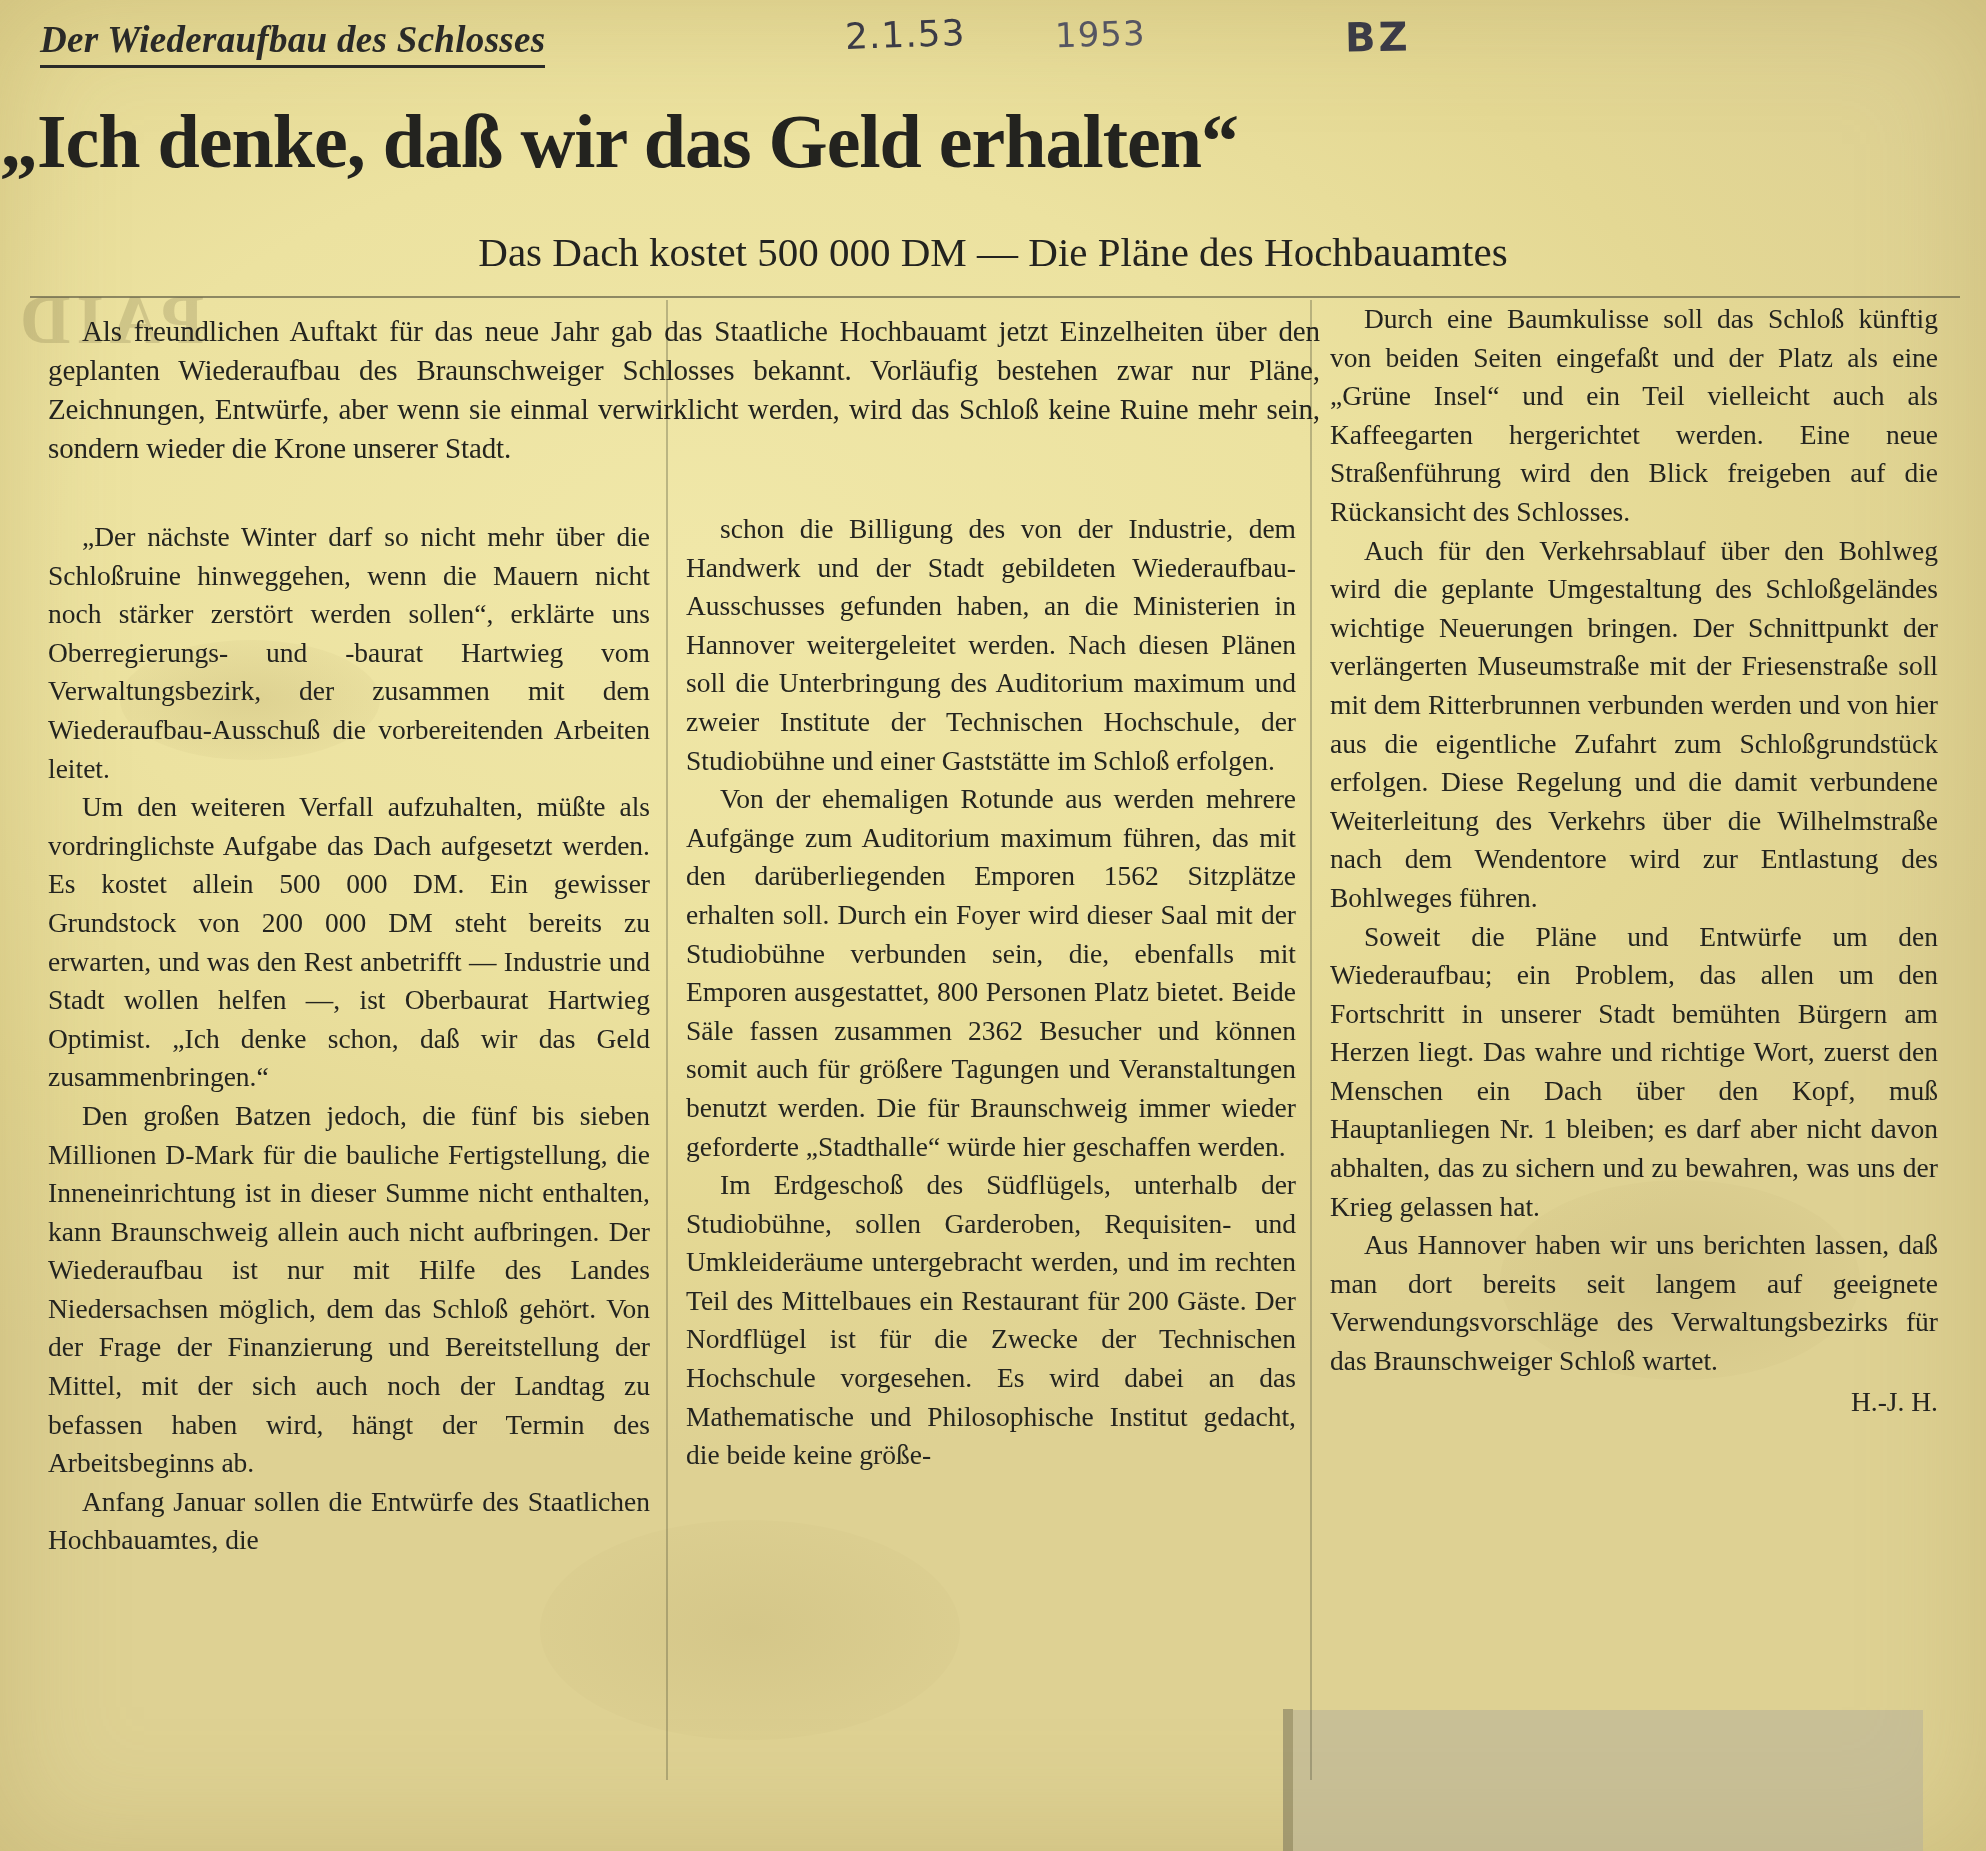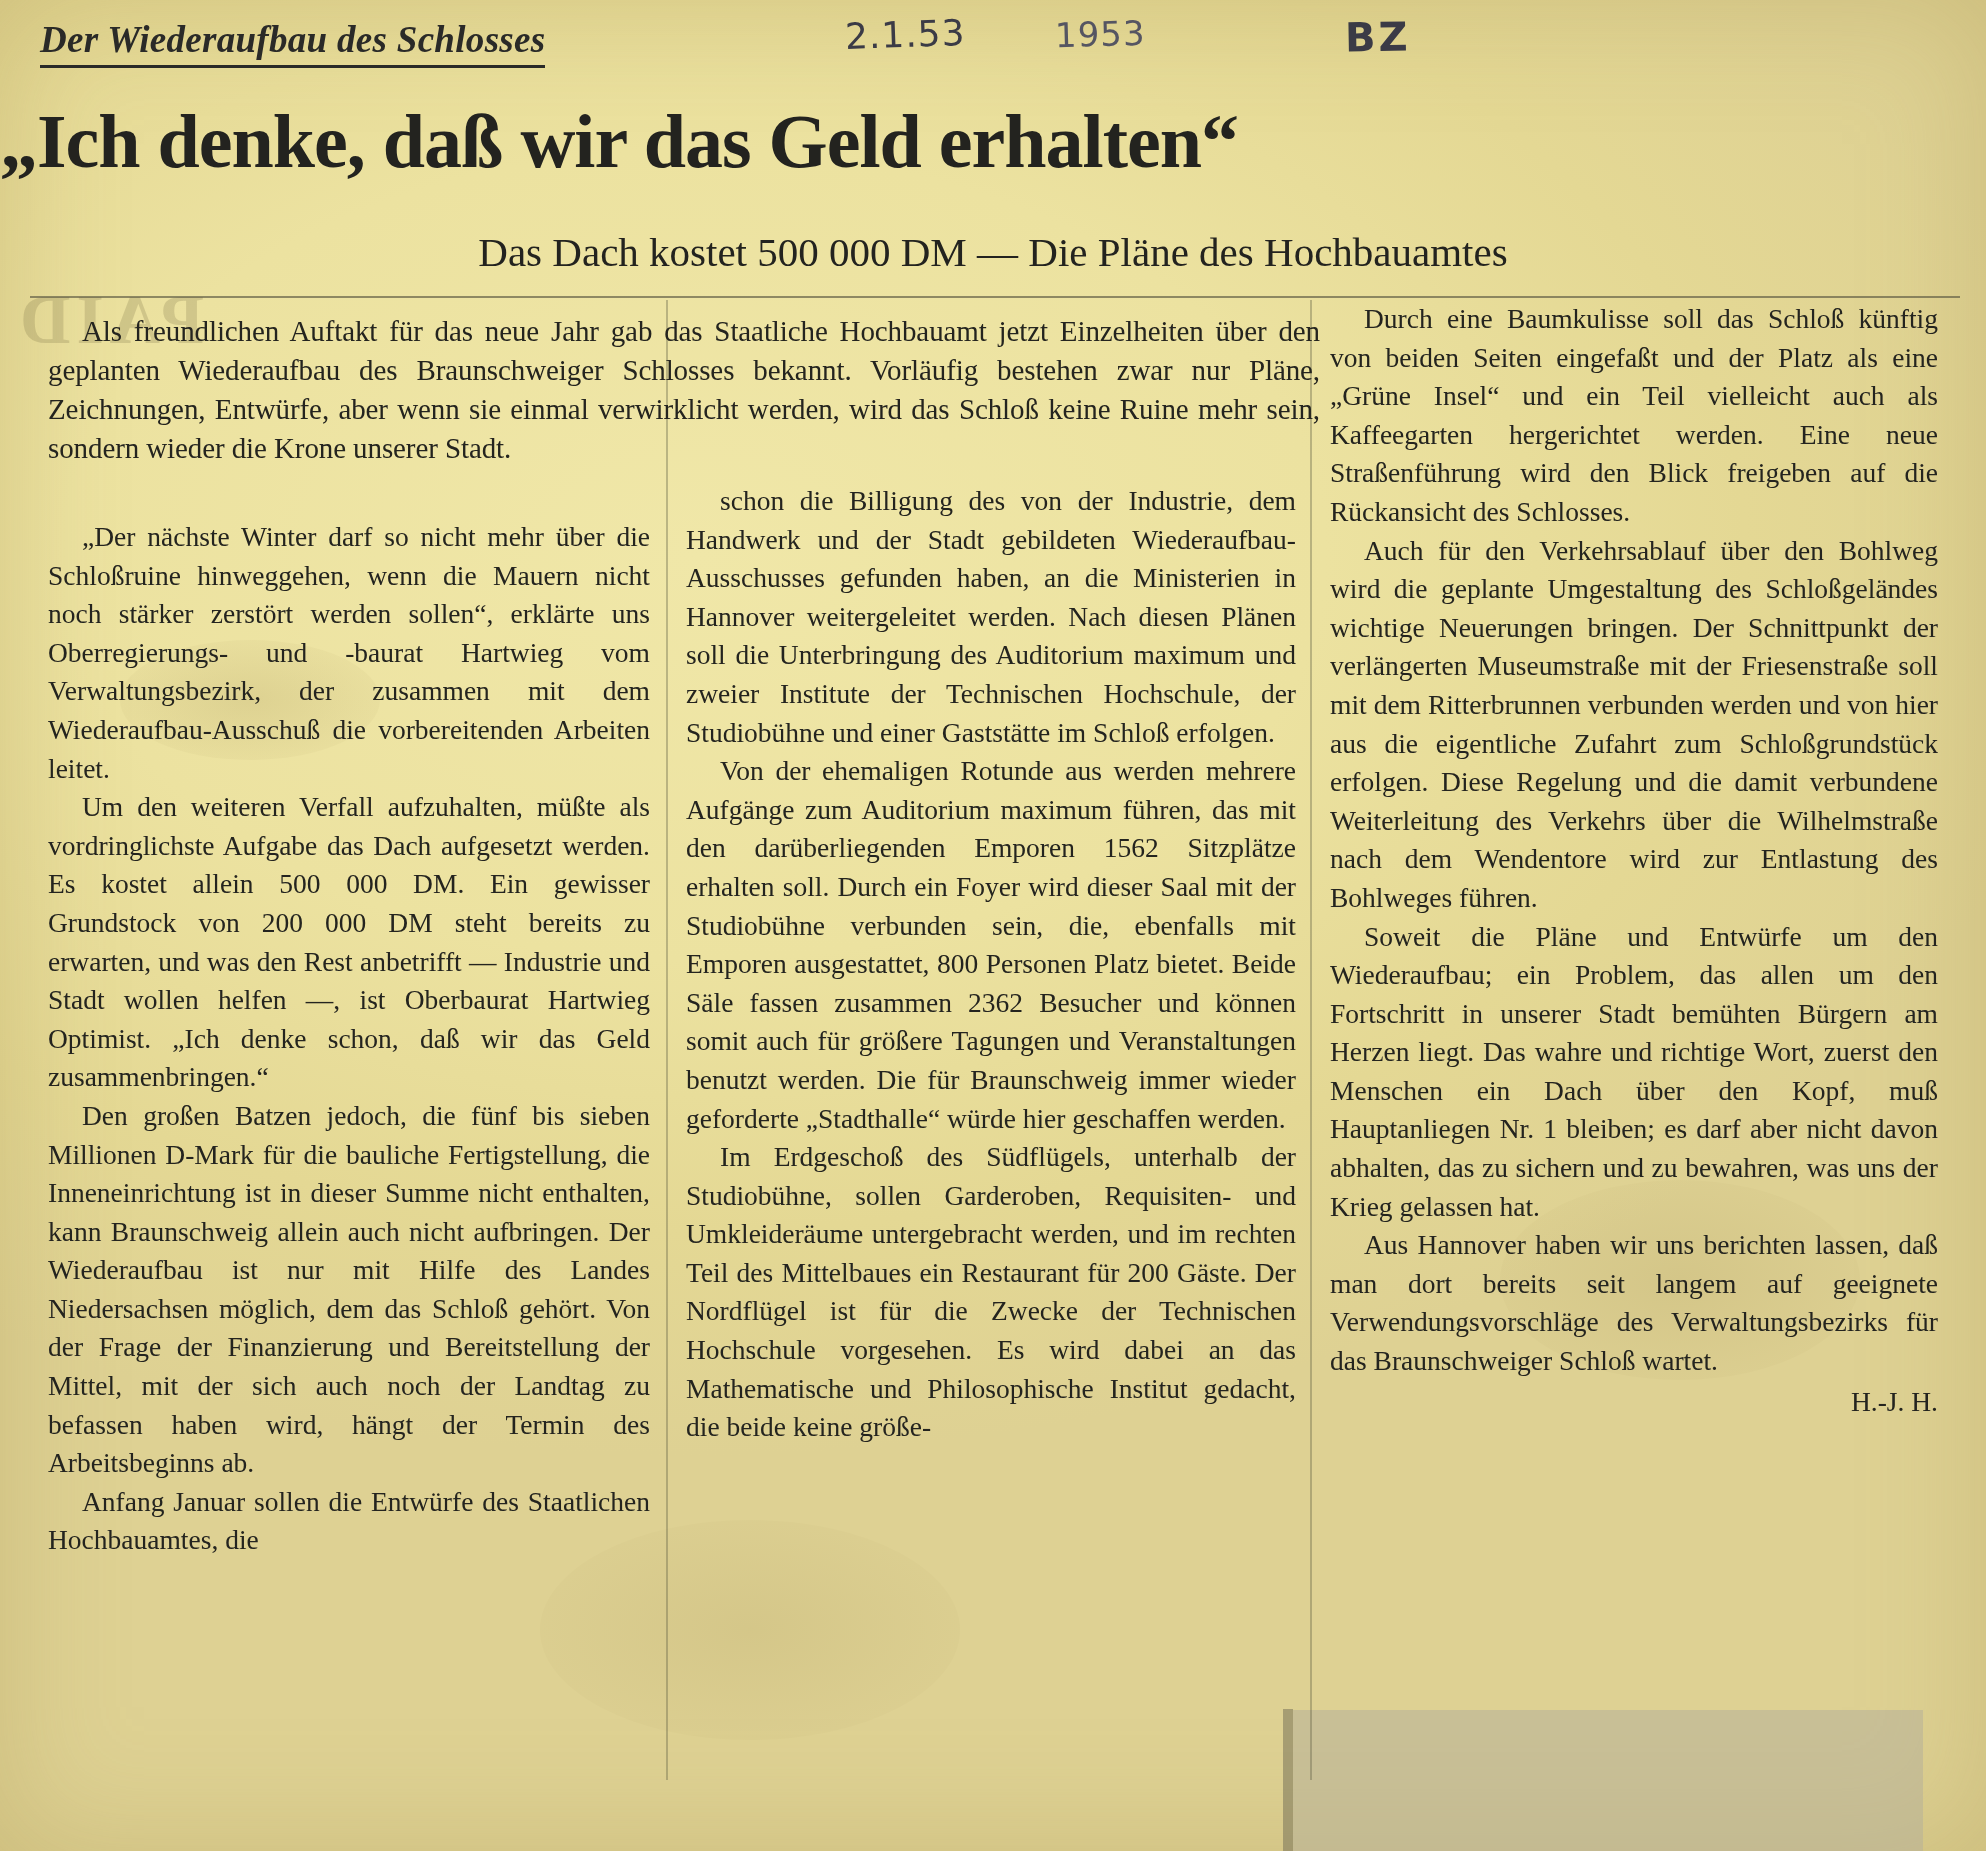--- a/index.html
+++ b/index.html
@@ -131,21 +131,21 @@
     left: 48px;
     top: 312px;
     width: 1272px;
     font-weight: normal;
     font-size: 29px;
     line-height: 39px;
     letter-spacing: -0.1px;
   }
 
   .col1 { left: 48px;  top: 518px; width: 602px; }
-  .col2 { left: 686px; top: 482px; width: 610px; }
+  .col2 { left: 686px; top: 510px; width: 610px; }
   .col3 { left: 1330px;top: 300px; width: 608px; }
 
   .col1 p, .col2 p, .col3 p { margin-bottom: 0px; }
   .sig { text-align: right; display:block; margin-top: 2px; }
 
   .vrule {
     position: absolute;
     top: 300px;
     width: 2px;
     height: 1480px;

